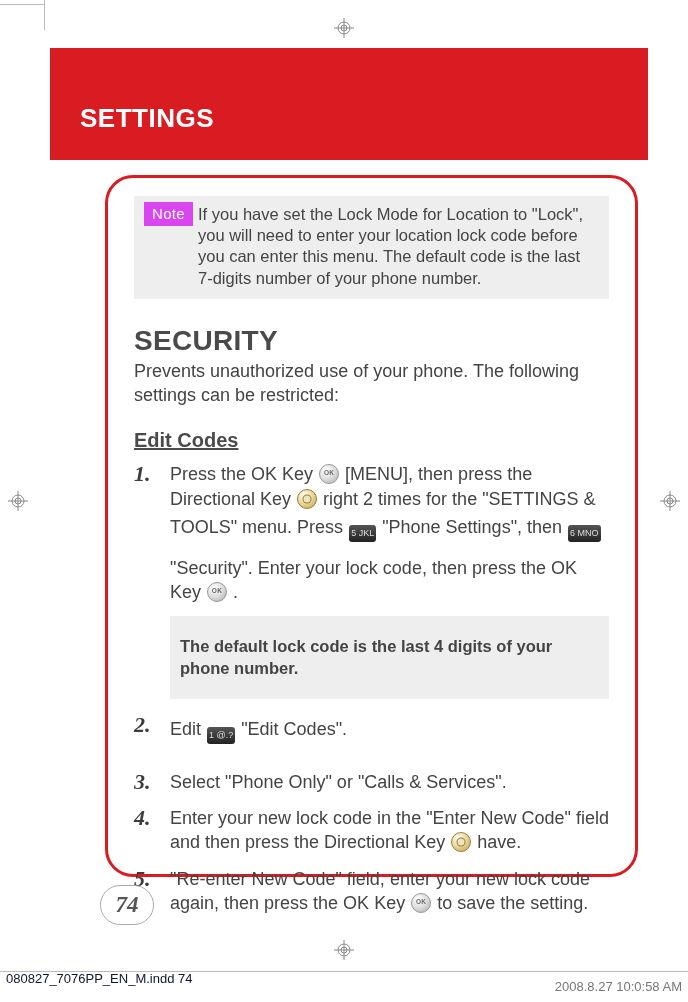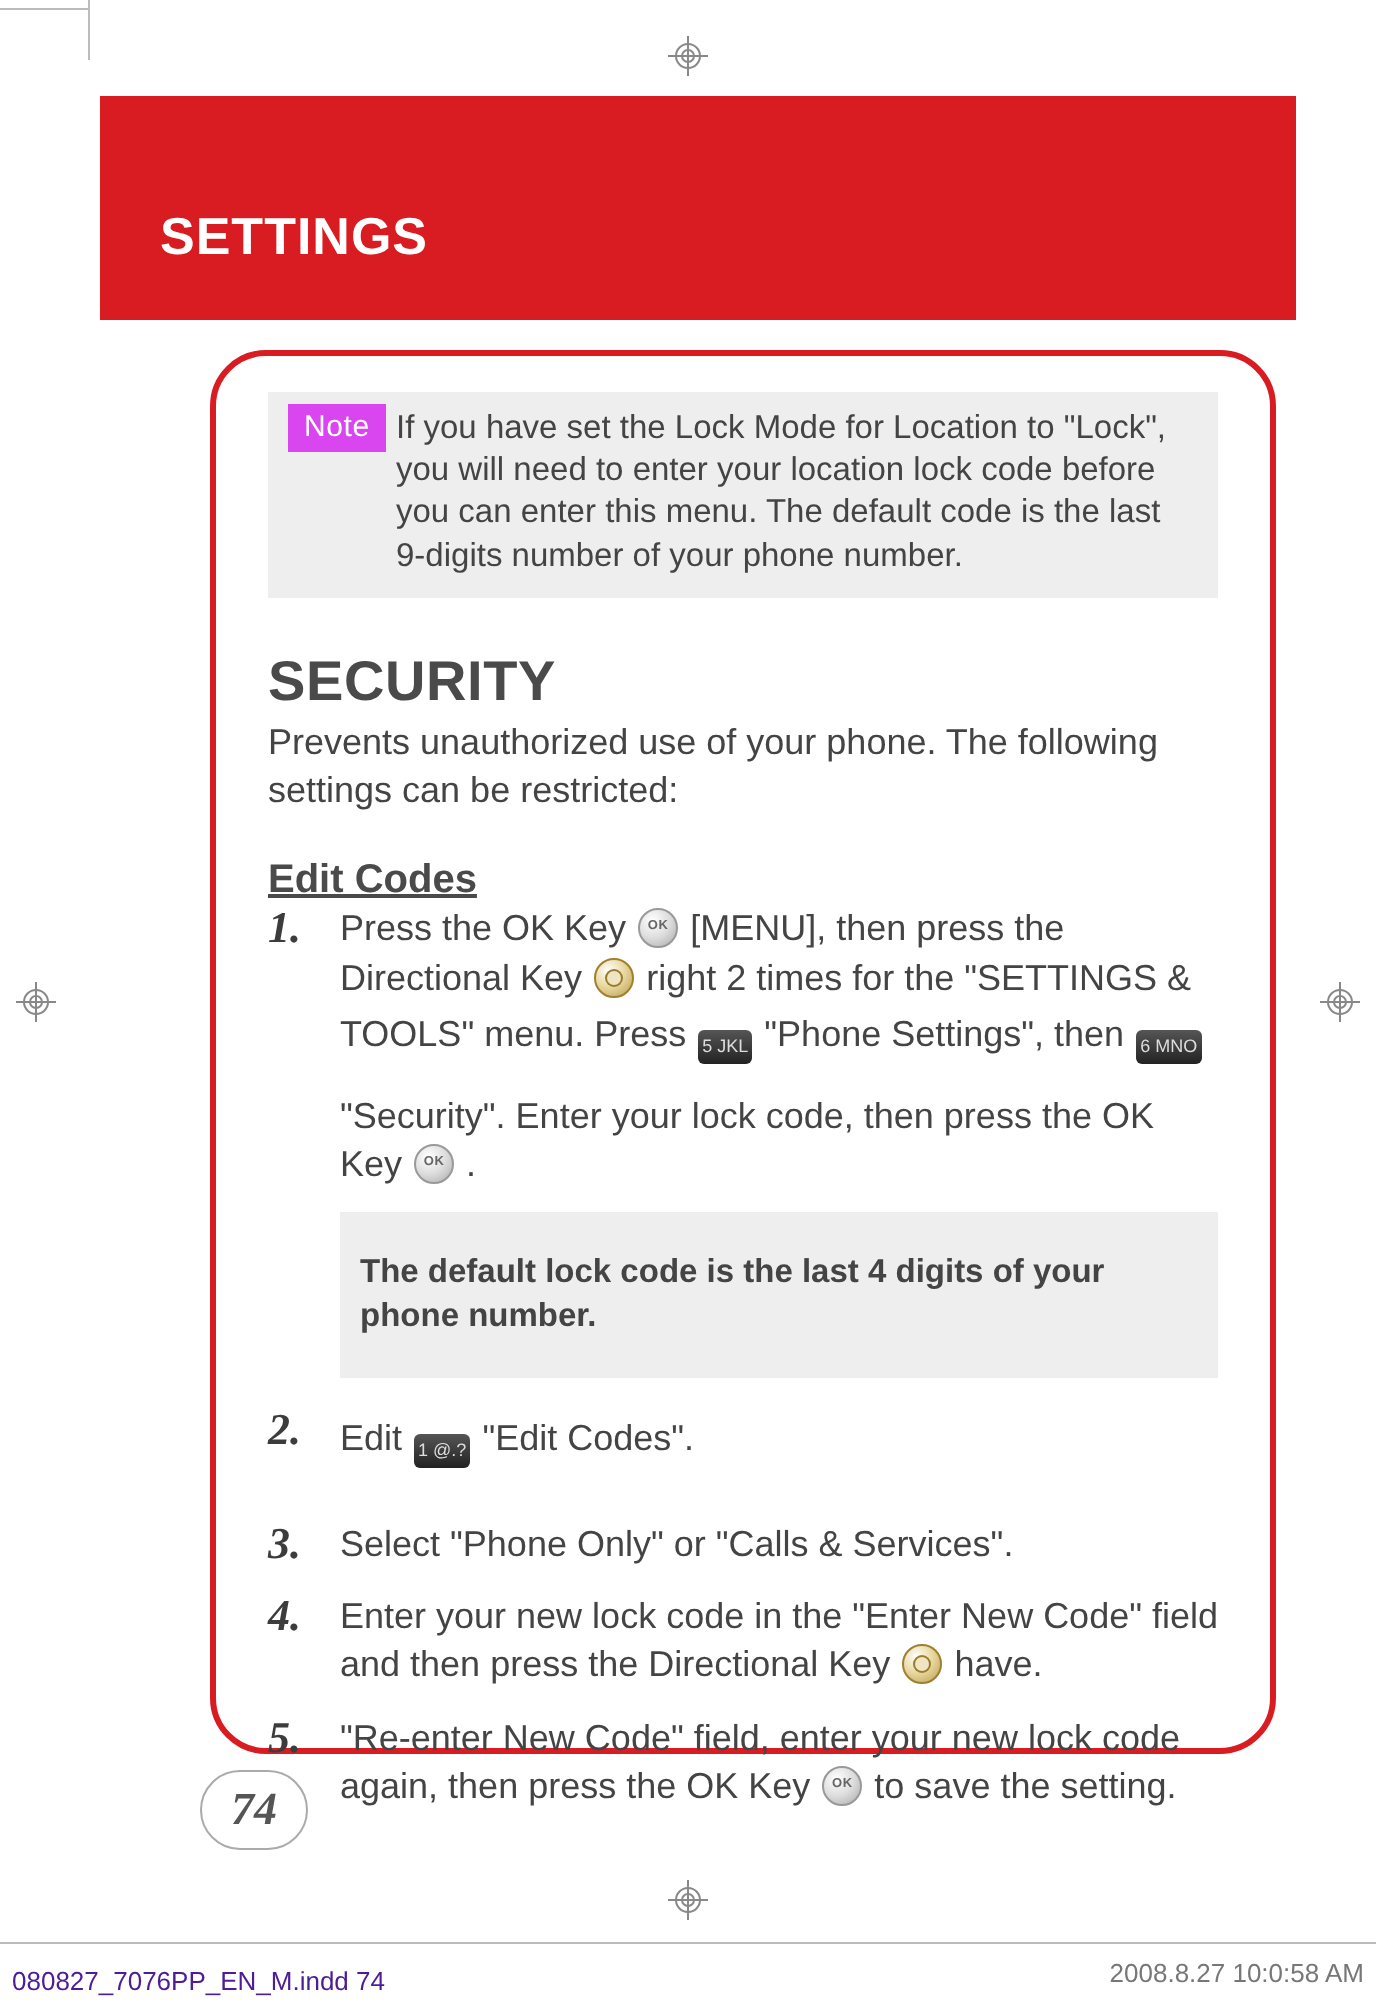--- a/index.html
+++ b/index.html
@@ -118,20 +118,21 @@
       font-stretch: condensed;
     }
 
     .sub-heading {
       font-family: Arial, sans-serif;
       font-weight: 900;
       font-size: 20px;
       color: #4a4a4a;
       text-decoration: underline;
       margin-top: 22px;
+      margin-bottom: 10px;
     }
 
     .step-list {
       list-style: none;
       padding-left: 0;
     }
     .step-item {
       display: flex;
       margin-bottom: 12px;
     }
@@ -243,23 +244,23 @@
     .footer-line {
       position: absolute;
       left: 0;
       right: 0;
       bottom: 30px;
       border-top: 1px solid #bbb;
     }
     .footer-left {
       position: absolute;
       left: 6px;
-      bottom: 4px;
+      bottom: 16px;
       font-size: 13px;
-      color: #4c1d95;
+      color: #0f172a;
       font-family: Arial, sans-serif;
     }
     .footer-right {
       position: absolute;
       right: 6px;
       bottom: 8px;
       font-size: 13px;
       color: #777;
       font-family: Arial, sans-serif;
     }
@@ -304,21 +305,21 @@
 </div>
 
 <div class="header-band">
   <div class="header-title">SETTINGS</div>
 </div>
 
 <div class="content-card">
 
   <div class="note-box">
     <span class="note-chip">Note</span>
-    <span class="note-text">If you have set the Lock Mode for Location to "Lock", you will need to enter your location lock code before you can enter this menu. The default code is the last 9-digits number of your phone number.</span>
+    <span class="note-text">If you have set the Lock Mode for Location to "Lock", you will need to enter your location lock code before you can enter this menu. The default code is the last 7-digits number of your phone number.</span>
   </div>
 
   <div class="section-heading">SECURITY</div>
   <div class="section-body">Prevents unauthorized use of your phone. The following settings can be restricted:</div>
 
   <div class="sub-heading">Edit Codes</div>
 
   <ol class="step-list">
 
     <li class="step-item">

